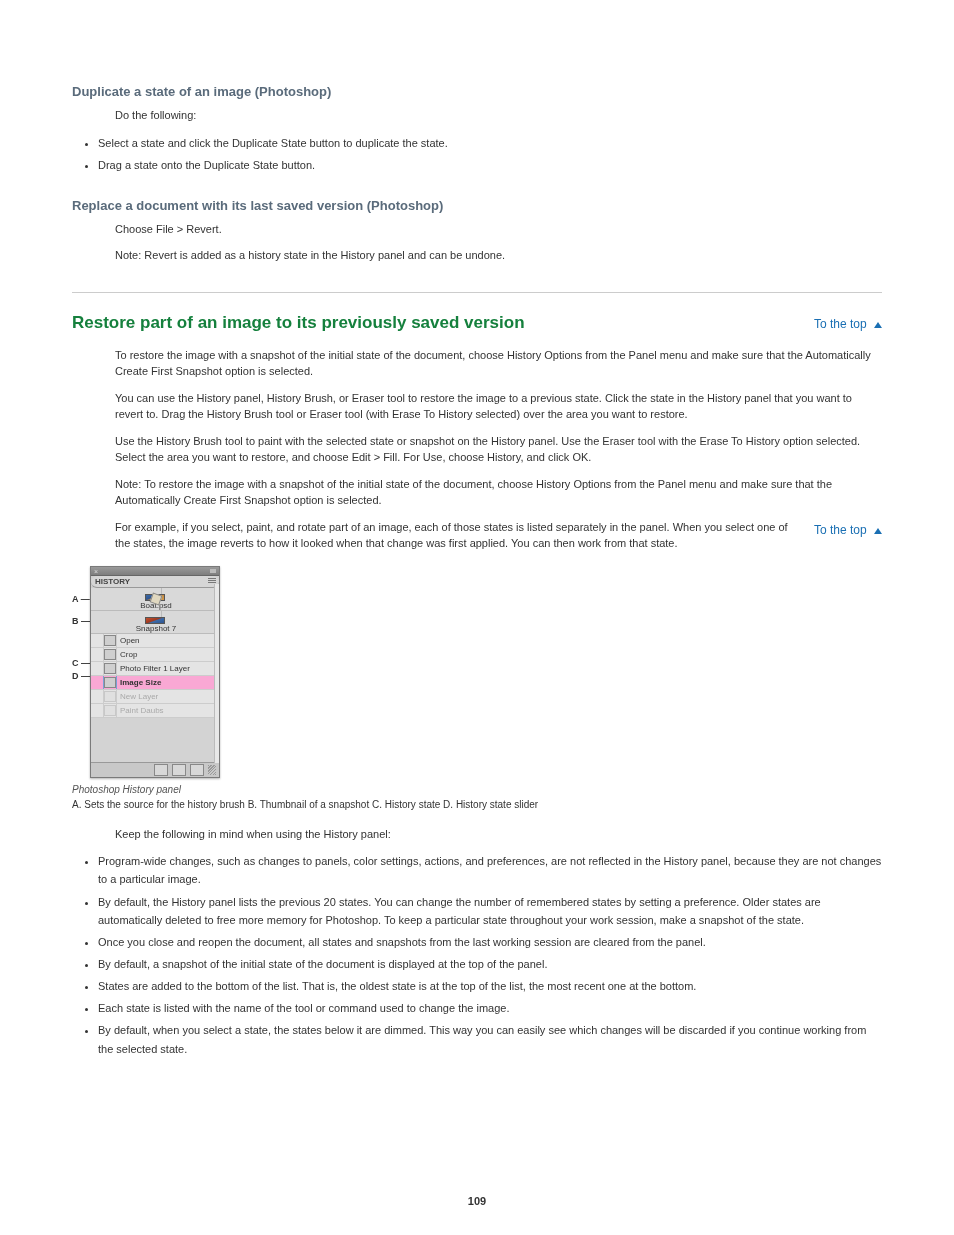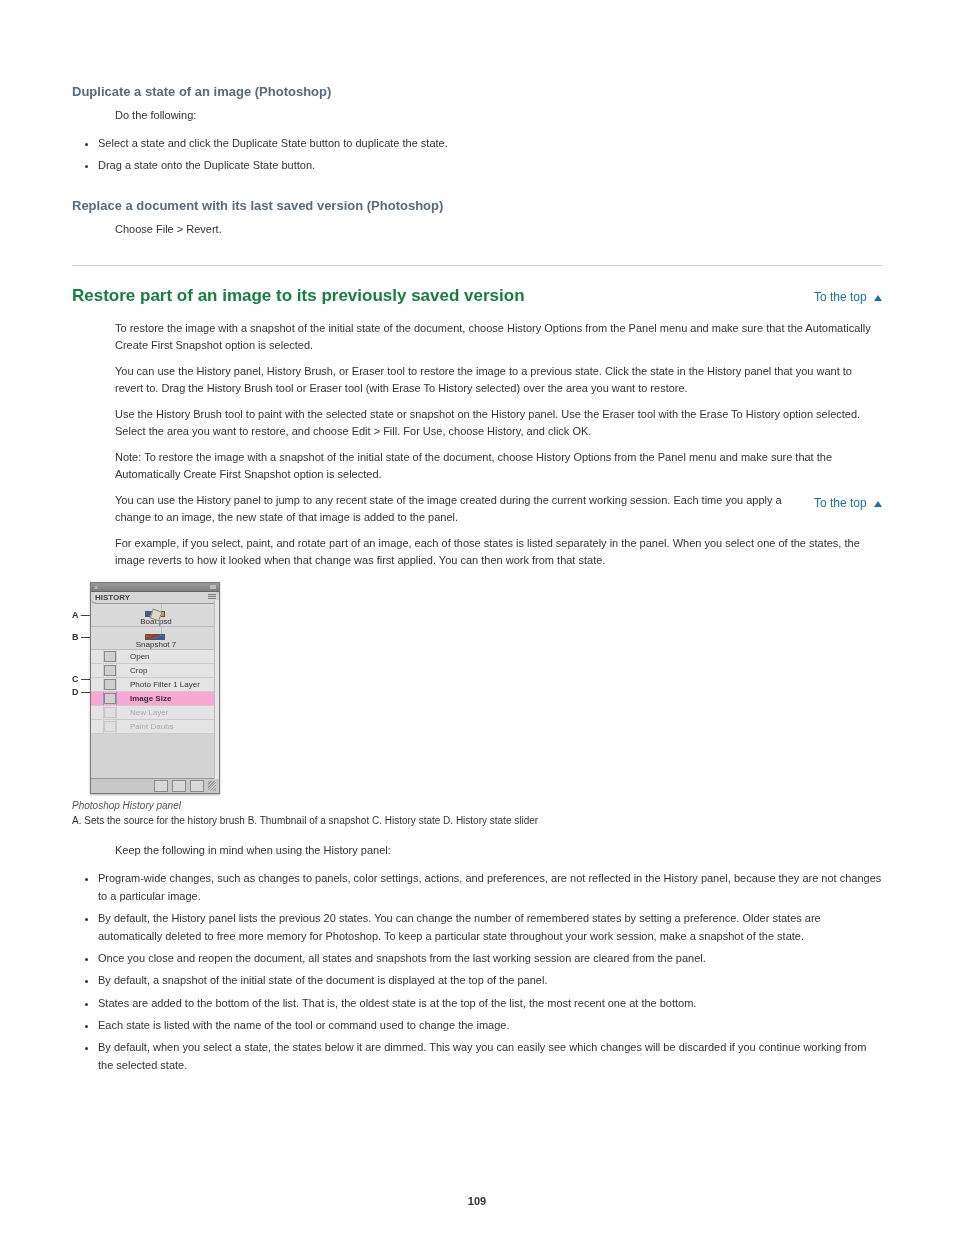--- a/index.html
+++ b/index.html
@@ -187,21 +187,21 @@
     align-items: center;
     justify-content: center;
   }
   .hist-row .ic {
     width: 10px; height: 9px;
     background: #cfcfcf;
     border: 1px solid #888;
     display: inline-block;
   }
   .hist-row .lbl2 {
-    padding-left: 13px;
+    padding-left: 3px;
     flex: 1;
   }
   .hist-row.sel {
     background: #f9a8d4;
     font-weight: bold;
   }
   .hist-row.sel .hb2, .hist-row.sel .step { border-right-color: #7aa0d5; }
   .hist-row.dim .lbl2 { color: #aaa; }
   .hist-row.dim .ic { background: #e0e0e0; border-color: #c8c8c8; }
   .panel-body-pad {
@@ -270,38 +270,38 @@
 
   <h3 class="subhead">Duplicate a state of an image (Photoshop)</h3>
   <p class="body">Do the following:</p>
   <ul class="bullets">
     <li>Select a state and click the Duplicate State button to duplicate the state.</li>
     <li>Drag a state onto the Duplicate State button.</li>
   </ul>
 
   <h3 class="subhead">Replace a document with its last saved version (Photoshop)</h3>
   <p class="body">Choose File &gt; Revert.</p>
+  <p class="body">Note: Revert is added as a history state in the History panel and can be undone.</p>
 
   <hr class="rule">
 
   <a class="to-top">
     <span>To the top</span>
     <span class="tri"></span>
   </a>
   <h2 class="section">Restore part of an image to its previously saved version</h2>
   <p class="body">To restore the image with a snapshot of the initial state of the document, choose History Options from the Panel menu and make sure that the Automatically Create First Snapshot option is selected.</p>
   <p class="body">You can use the History panel, History Brush, or Eraser tool to restore the image to a previous state. Click the state in the History panel that you want to revert to. Drag the History Brush tool or Eraser tool (with Erase To History selected) over the area you want to restore.</p>
   <p class="body">Use the History Brush tool to paint with the selected state or snapshot on the History panel. Use the Eraser tool with the Erase To History option selected. Select the area you want to restore, and choose Edit &gt; Fill. For Use, choose History, and click OK.</p>
   <p class="body">Note: To restore the image with a snapshot of the initial state of the document, choose History Options from the Panel menu and make sure that the Automatically Create First Snapshot option is selected.</p>
 
   <a class="to-top">
     <span>To the top</span>
     <span class="tri"></span>
   </a>
-  <p class="body">You can use the History panel to jump to any recent state of the image created during the current working session. Each time you apply a change to an image, the new state of that image is added to the panel.</p>
   <p class="body">For example, if you select, paint, and rotate part of an image, each of those states is listed separately in the panel. When you select one of the states, the image reverts to how it looked when that change was first applied. You can then work from that state.</p>
 
   <div class="figure-wrap">
     <div class="callouts">
       <div class="callout-col">
         <div style="top:28px;">A —</div>
         <div style="top:50px;">B —</div>
         <div style="top:92px;">C —</div>
         <div style="top:105px;">D —</div>
       </div>

